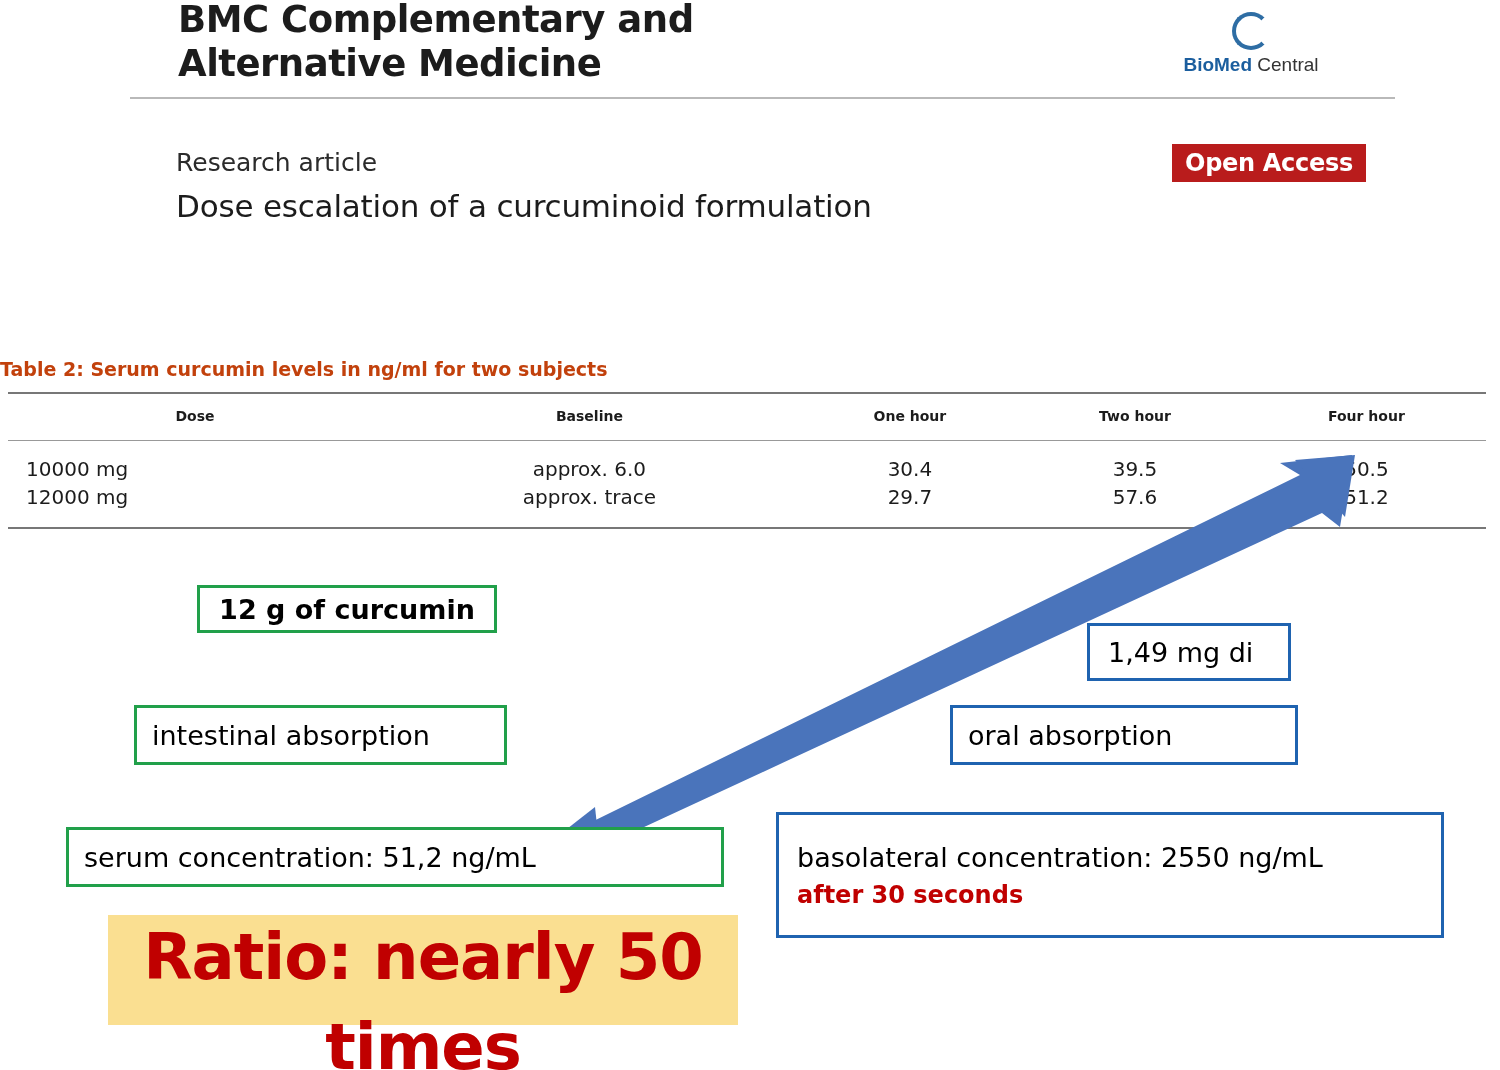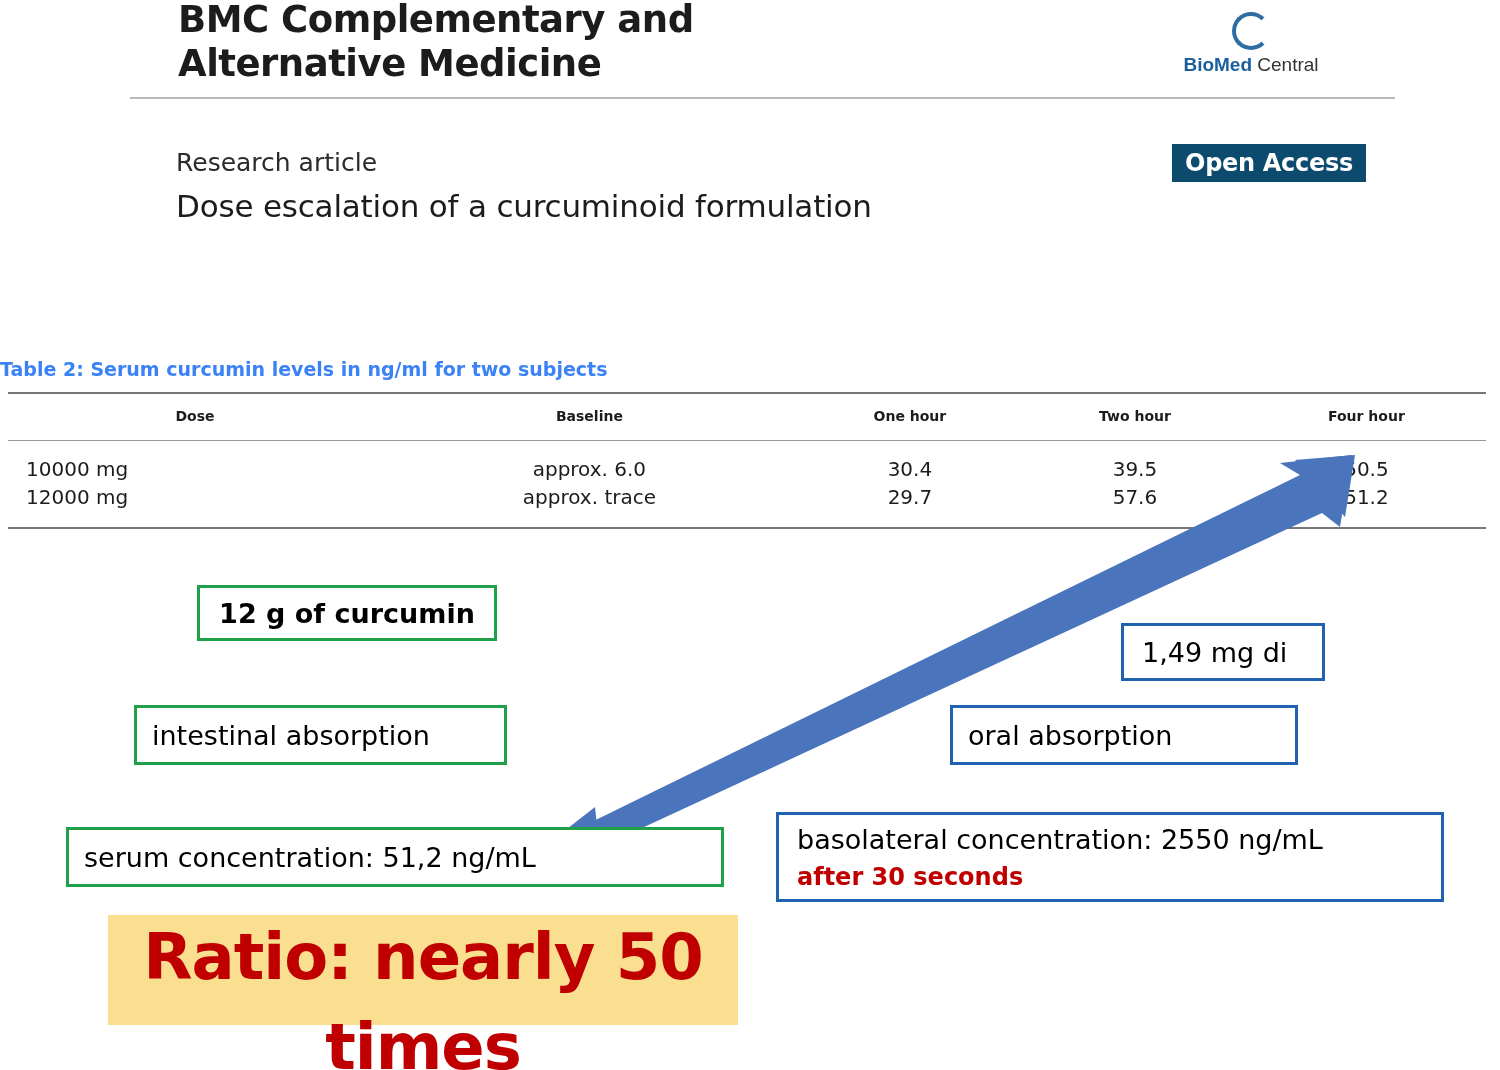--- a/index.html
+++ b/index.html
@@ -77,21 +77,21 @@
     font-family: "DejaVu Sans", sans-serif;
     font-size: 25px;
     color: #2b2b2b;
   }
   .open-access {
     position: absolute;
     left: 1172px;
     top: 144px;
     width: 194px;
     height: 38px;
-    background: #0c4a6e;
+    background: #b91c1c;
     color: #ffffff;
     font-family: "DejaVu Sans", sans-serif;
     font-weight: bold;
     font-size: 24px;
     line-height: 38px;
     text-align: center;
     letter-spacing: -0.3px;
   }
   .article-title {
     position: absolute;
@@ -114,21 +114,21 @@
   }
 
   
   .table-caption {
     position: absolute;
     left: 0px;
     top: 358px;
     font-family: "DejaVu Sans", sans-serif;
     font-weight: bold;
     font-size: 19px;
-    color: #3b82f6;
+    color: #c2410c;
   }
   .tbl {
     position: absolute;
     left: 8px;
     top: 392px;
     width: 1478px;
   }
   .tbl table {
     width: 100%;
     border-collapse: collapse;
@@ -161,41 +161,41 @@
     background: #ffffff;
     display: flex;
     align-items: center;
     font-family: "DejaVu Sans", sans-serif;
     color: #000000;
   }
   .box.green { border: 3px solid #21a04a; }
   .box.blue  { border: 3px solid #1f63b0; }
 
   #box-12g {
-    left: 197px; top: 585px; width: 300px; height: 56px;
+    left: 197px; top: 585px; width: 300px; height: 48px;
     justify-content: center; font-size: 27px; font-weight: bold;
   }
   #box-intestinal {
     left: 134px; top: 705px; width: 373px; height: 60px;
     padding-left: 15px; font-size: 27px;
   }
   #box-serum {
     left: 66px; top: 827px; width: 658px; height: 60px;
     padding-left: 15px; font-size: 27px;
   }
   #box-149 {
     left: 1087px; top: 623px; width: 204px; height: 58px;
-    padding-left: 18px; font-size: 27px; margin-left: 34px;
+    padding-left: 18px; font-size: 27px;
   }
   #box-oral {
     left: 950px; top: 705px; width: 348px; height: 60px;
     padding-left: 15px; font-size: 27px;
   }
   #box-basolateral {
-    left: 776px; top: 812px; width: 668px; height: 90px;
+    left: 776px; top: 812px; width: 668px; height: 126px;
     flex-direction: column; align-items: flex-start;
     justify-content: center; padding-left: 18px;
   }
   #box-basolateral .line1 { font-size: 27px; }
   #box-basolateral .line2 {
     font-size: 24px; font-weight: bold; color: #c00000; margin-top: 8px;
   }
 
   
   .ratio {

